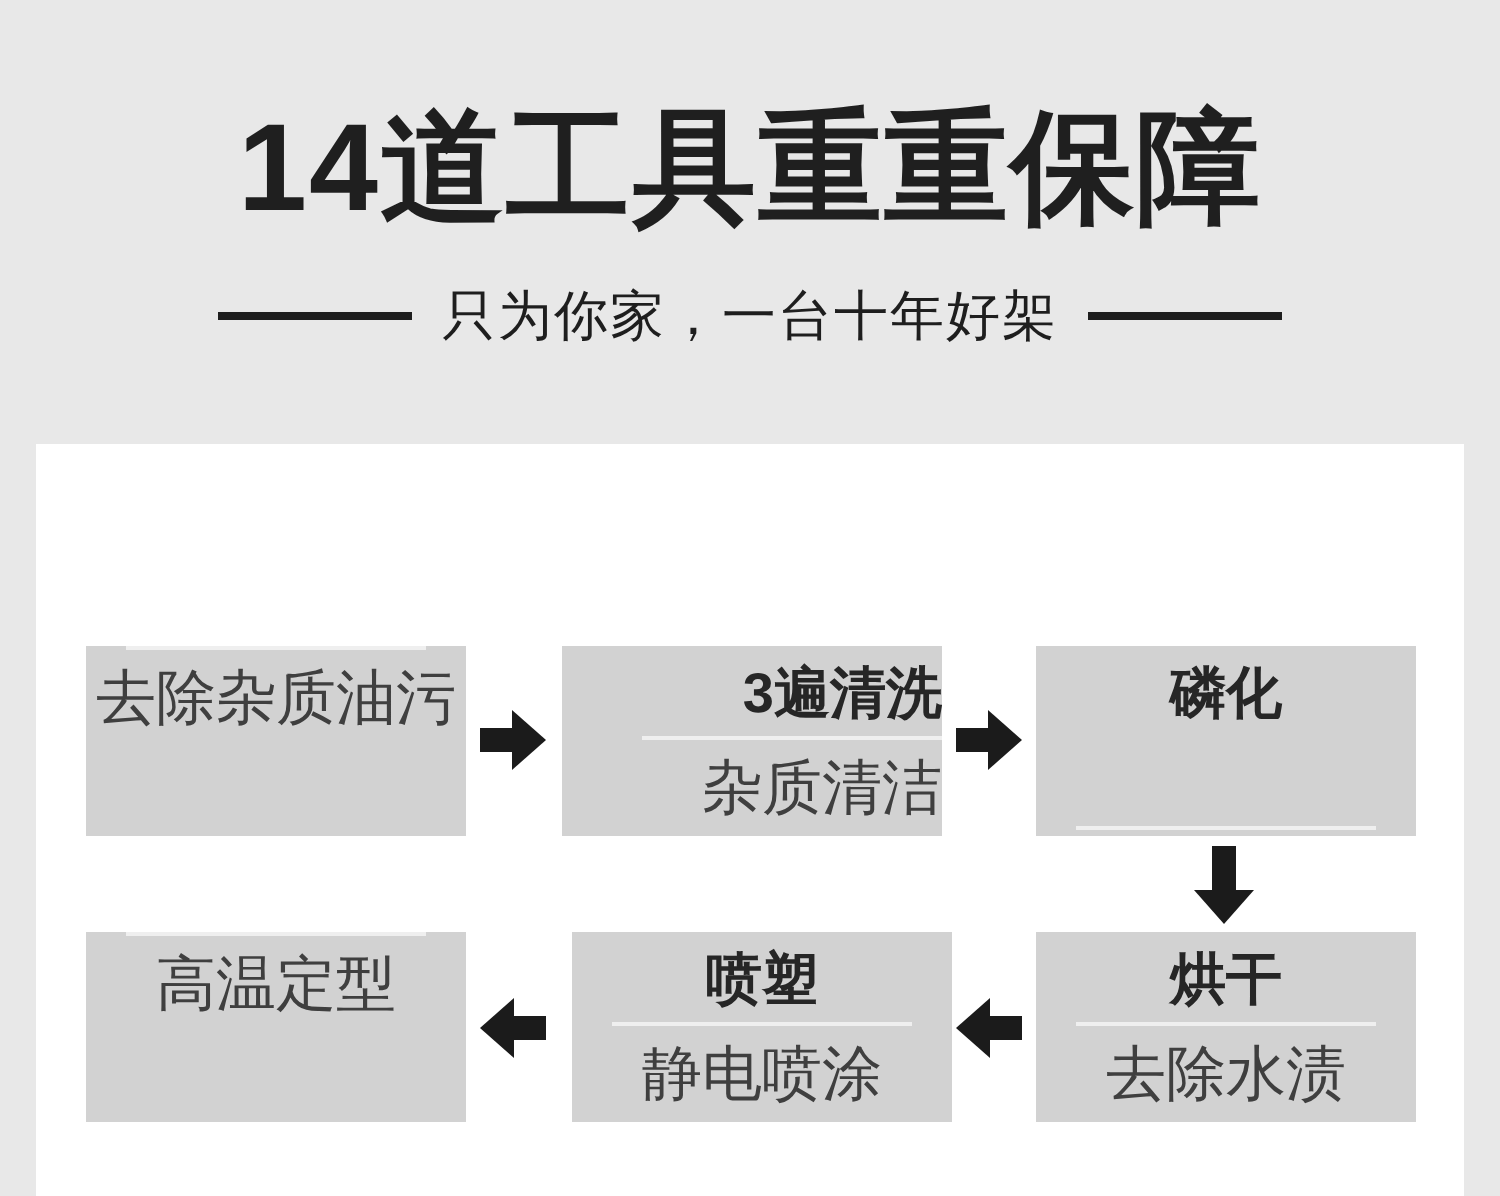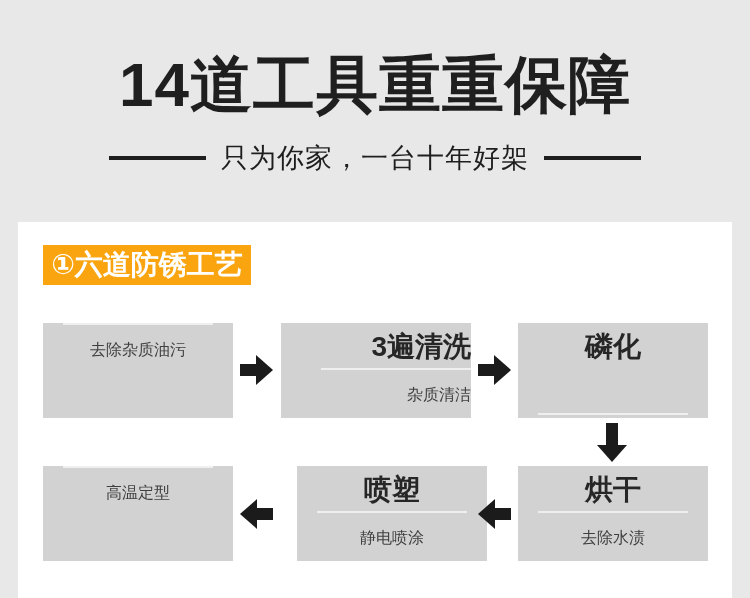--- a/index.html
+++ b/index.html
@@ -81,21 +81,21 @@
     line-height: 48px;
     font-size: 28px;
     font-weight: bold;
     color: #262626;
     white-space: nowrap;
   }
   .step-divider { width: 150px; height: 2px; background: #efefef; }
   .step-desc {
     height: 48px;
     line-height: 50px;
-    font-size: 16px;
+    font-size: 30px;
     color: #3f3f3f;
     white-space: nowrap;
   }
 
   
   .arrow { position: absolute; }
   .arrow .tail { position: absolute; background: #1b1b1b; }
   .arrow .head { position: absolute; width: 0; height: 0; }
 
   .arrow-right { width: 33px; height: 30px; }
@@ -133,21 +133,20 @@
   <div class="title">14道工具重重保障</div>
 
   <div class="subtitle">
     <span class="subtitle-line"></span>
     <span class="subtitle-text">只为你家，一台十年好架</span>
     <span class="subtitle-line"></span>
   </div>
 
   <div class="panel"></div>
 
-  <div class="badge">①六道防锈工艺</div>
 
   <div class="step" style="left:43px; top:323px;">
     <div class="step-divider"></div>
     <div class="step-desc">去除杂质油污</div>
   </div>
 
   <div class="arrow arrow-right" style="left:240px; top:355px;">
     <span class="tail"></span>
       <span class="head"></span>
   </div>
@@ -176,21 +175,21 @@
   <div class="step" style="left:43px; top:466px;">
     <div class="step-divider"></div>
     <div class="step-desc">高温定型</div>
   </div>
 
   <div class="arrow arrow-left" style="left:240px; top:499px;">
     <span class="tail"></span>
       <span class="head"></span>
   </div>
 
-  <div class="step" style="left:297px; top:466px;justify-content:flex-end;">
+  <div class="step" style="left:286px; top:466px;justify-content:flex-end;">
     <div class="step-name">喷塑</div>
     <div class="step-divider"></div>
     <div class="step-desc">静电喷涂</div>
   </div>
 
   <div class="arrow arrow-left" style="left:478px; top:499px;">
     <span class="tail"></span>
       <span class="head"></span>
   </div>
 

